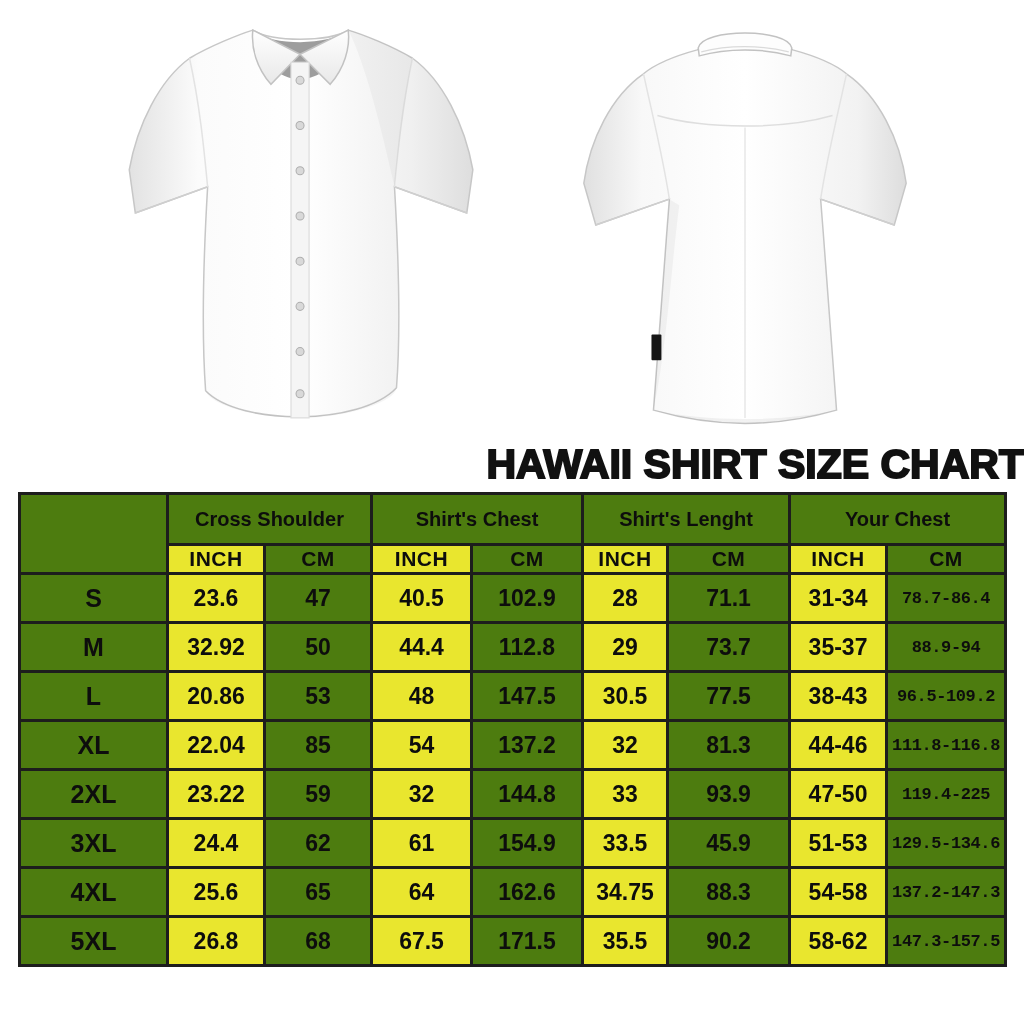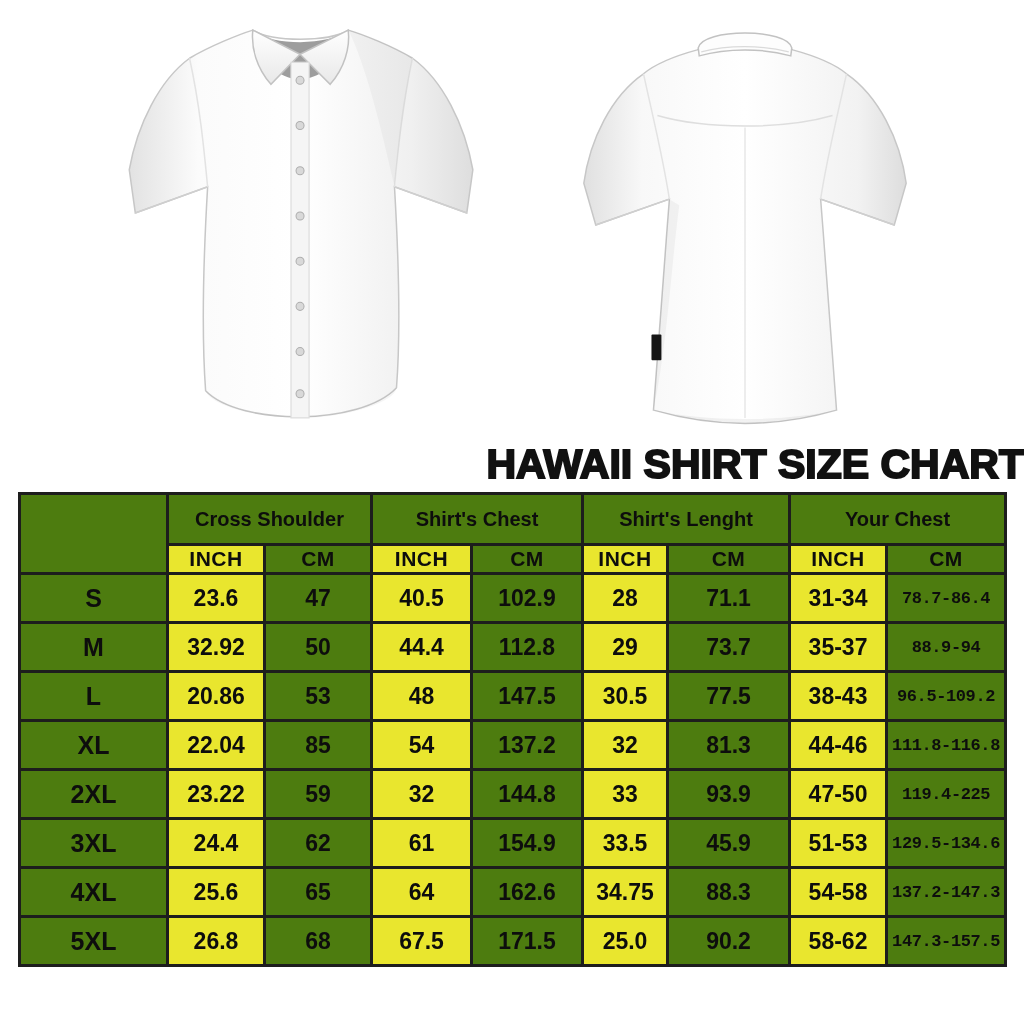--- a/index.html
+++ b/index.html
@@ -234,20 +234,20 @@
       <td class="val">88.3</td>
       <td class="val hl">54-58</td>
       <td class="val range">137.2-147.3</td>
     </tr>
     <tr class="data-row">
       <td class="size-c">5XL</td>
       <td class="val hl">26.8</td>
       <td class="val">68</td>
       <td class="val hl">67.5</td>
       <td class="val">171.5</td>
-      <td class="val hl">25.0</td>
+      <td class="val hl">35.5</td>
       <td class="val">90.2</td>
       <td class="val hl">58-62</td>
       <td class="val range">147.3-157.5</td>
     </tr>
   </tbody>
     </table>
 </div>
 
 </body></html>

